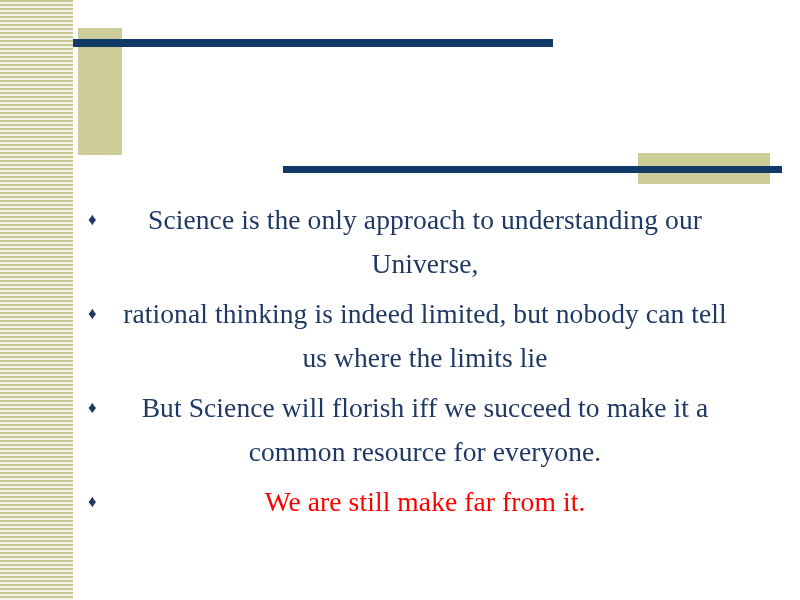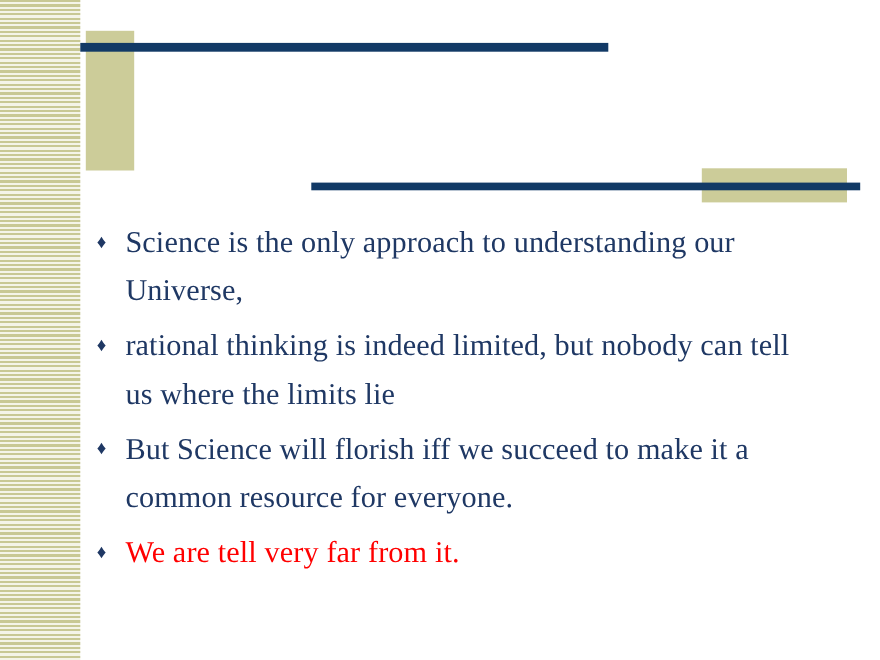--- a/index.html
+++ b/index.html
@@ -101,20 +101,21 @@
   .bullet-marker {
     position: absolute;
     left: 2px;
     top: 0;
     font-size: 17px;
     line-height: 44px;
     color: #1f3864;
   }
   .bullet-text {
     display: block;
+    text-align: center;
   }
 </style>
 </head>
 <body>
 
 <div id="slide">
 
   <div id="stripe-band"></div>
 
   <div id="khaki-block-top"></div>
@@ -137,18 +138,18 @@
       <span class="bullet-text"> rational thinking is indeed limited, but nobody can tell us where the limits lie</span>
     </li>
 
     <li class="bullet-item">
       <span class="bullet-marker">♦</span>
       <span class="bullet-text">But Science will florish iff we succeed to make it a common resource for everyone.</span>
     </li>
 
     <li class="bullet-item red-text">
       <span class="bullet-marker">♦</span>
-      <span class="bullet-text">We are tell very far from it.</span>
+      <span class="bullet-text">We are still make far from it.</span>
     </li>
 
   </ul>
 
 </div>
 
 </body></html>

